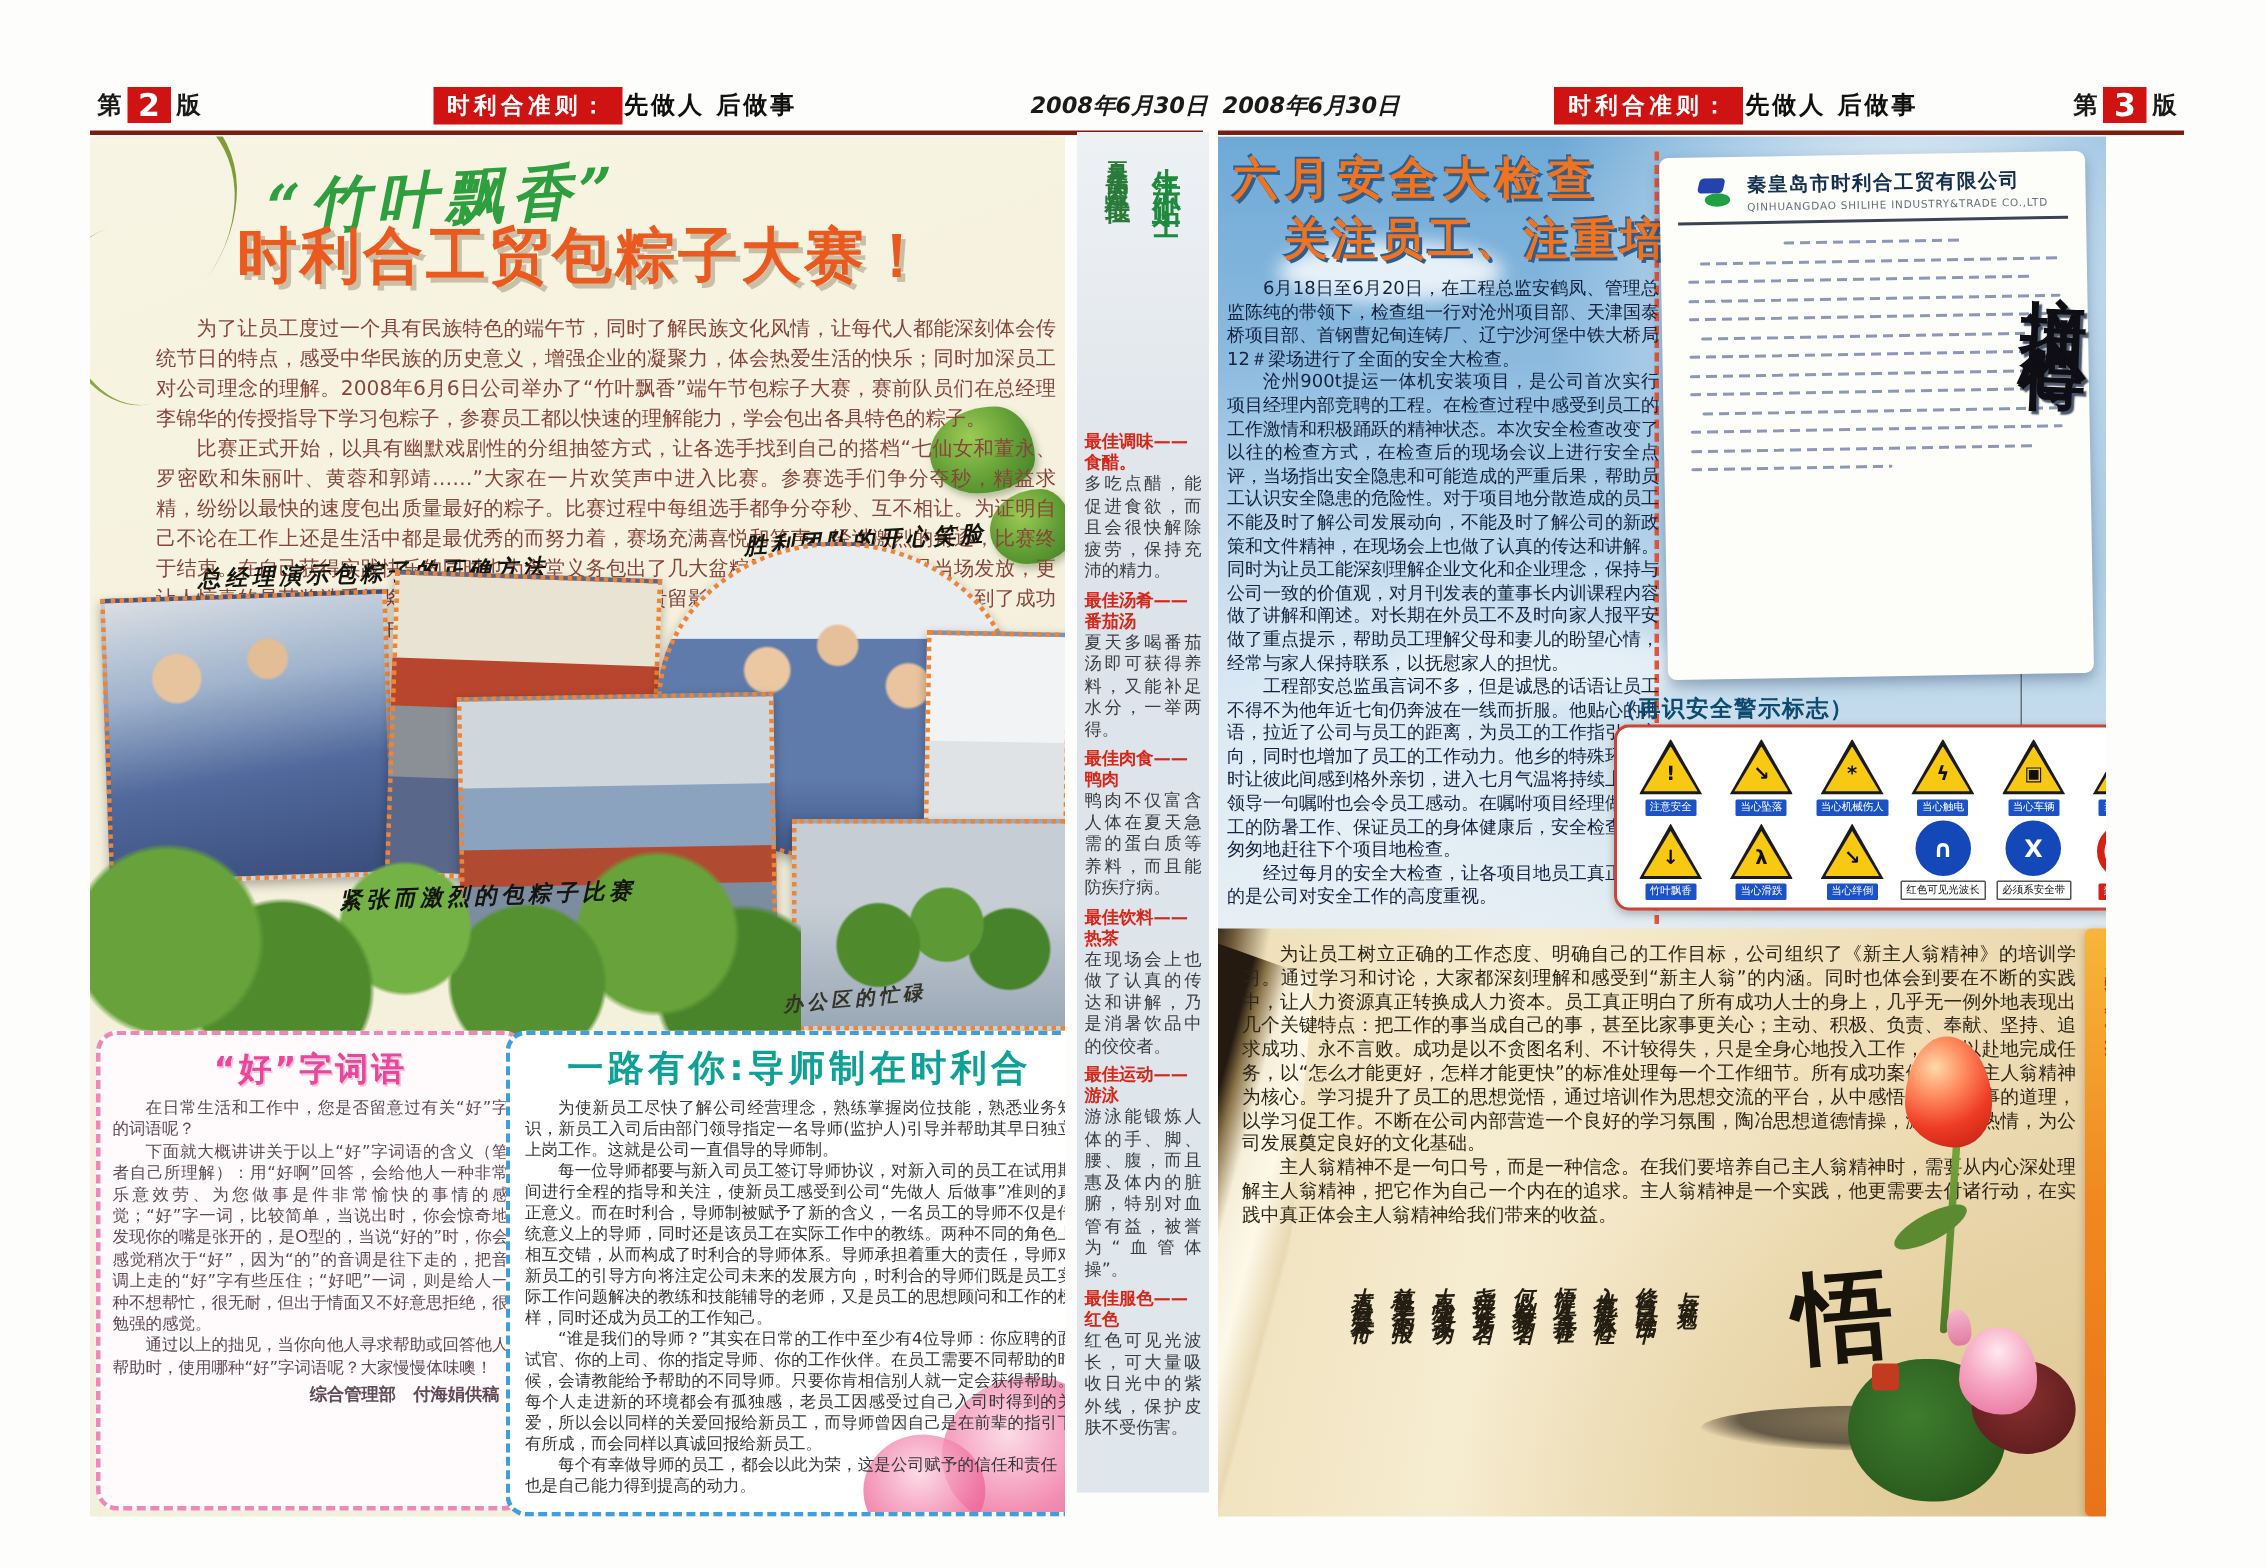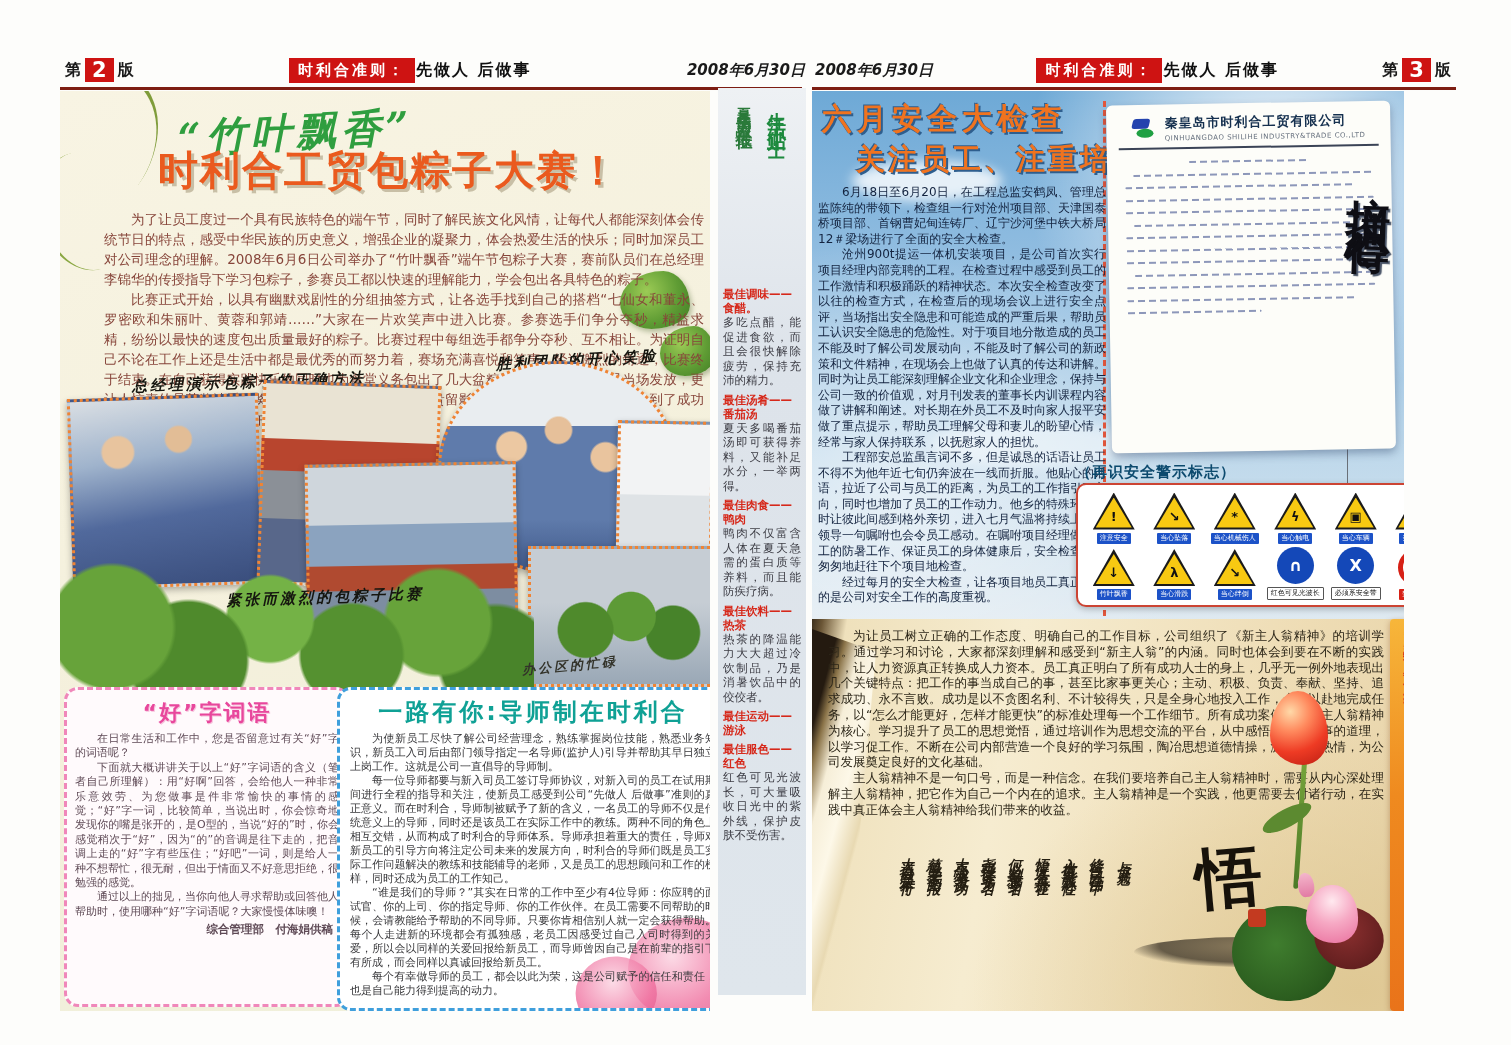--- a/index.html
+++ b/index.html
@@ -312,24 +312,25 @@
       <div class="tip">
         <div class="tip-head">最佳汤肴——番茄汤</div>
         <div class="tip-body">夏天多喝番茄汤即可获得养料，又能补足水分，一举两得。</div>
       </div>
       <div class="tip">
         <div class="tip-head">最佳肉食——鸭肉</div>
         <div class="tip-body">鸭肉不仅富含人体在夏天急需的蛋白质等养料，而且能防疾疗病。</div>
       </div>
       <div class="tip">
         <div class="tip-head">最佳饮料——热茶</div>
-        <div class="tip-body">热茶的降温能力大大超过冷饮制品，乃是消暑饮品中的佼佼者。</div>
+        <div class="tip-body">在现场会上也做了认真的传达和讲解，乃是消暑饮品中的佼佼者。</div>
       </div>
       <div class="tip">
         <div class="tip-head">最佳运动——游泳</div>
+        <div class="tip-body">游泳能锻炼人体的手、脚、腰、腹，而且惠及体内的脏腑，特别对血管有益，被誉为“血管体操”。</div>
       </div>
       <div class="tip">
         <div class="tip-head">最佳服色——红色</div>
         <div class="tip-body">红色可见光波长，可大量吸收日光中的紫外线，保护皮肤不受伤害。</div>
       </div>
   </div>
 
   <div class="page-r">
     <div class="sky"></div>
     <div class="cloud cl1"></div>

